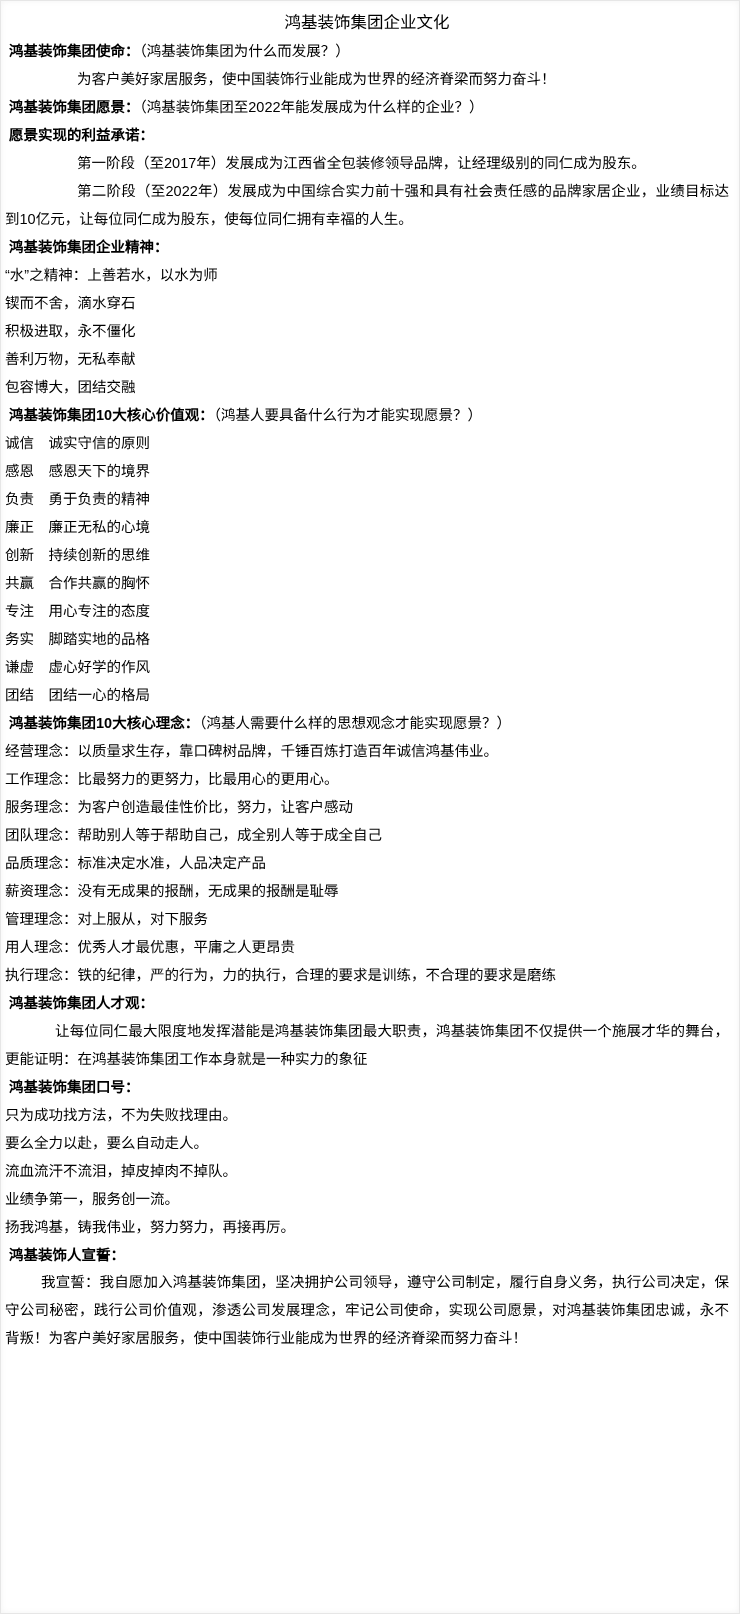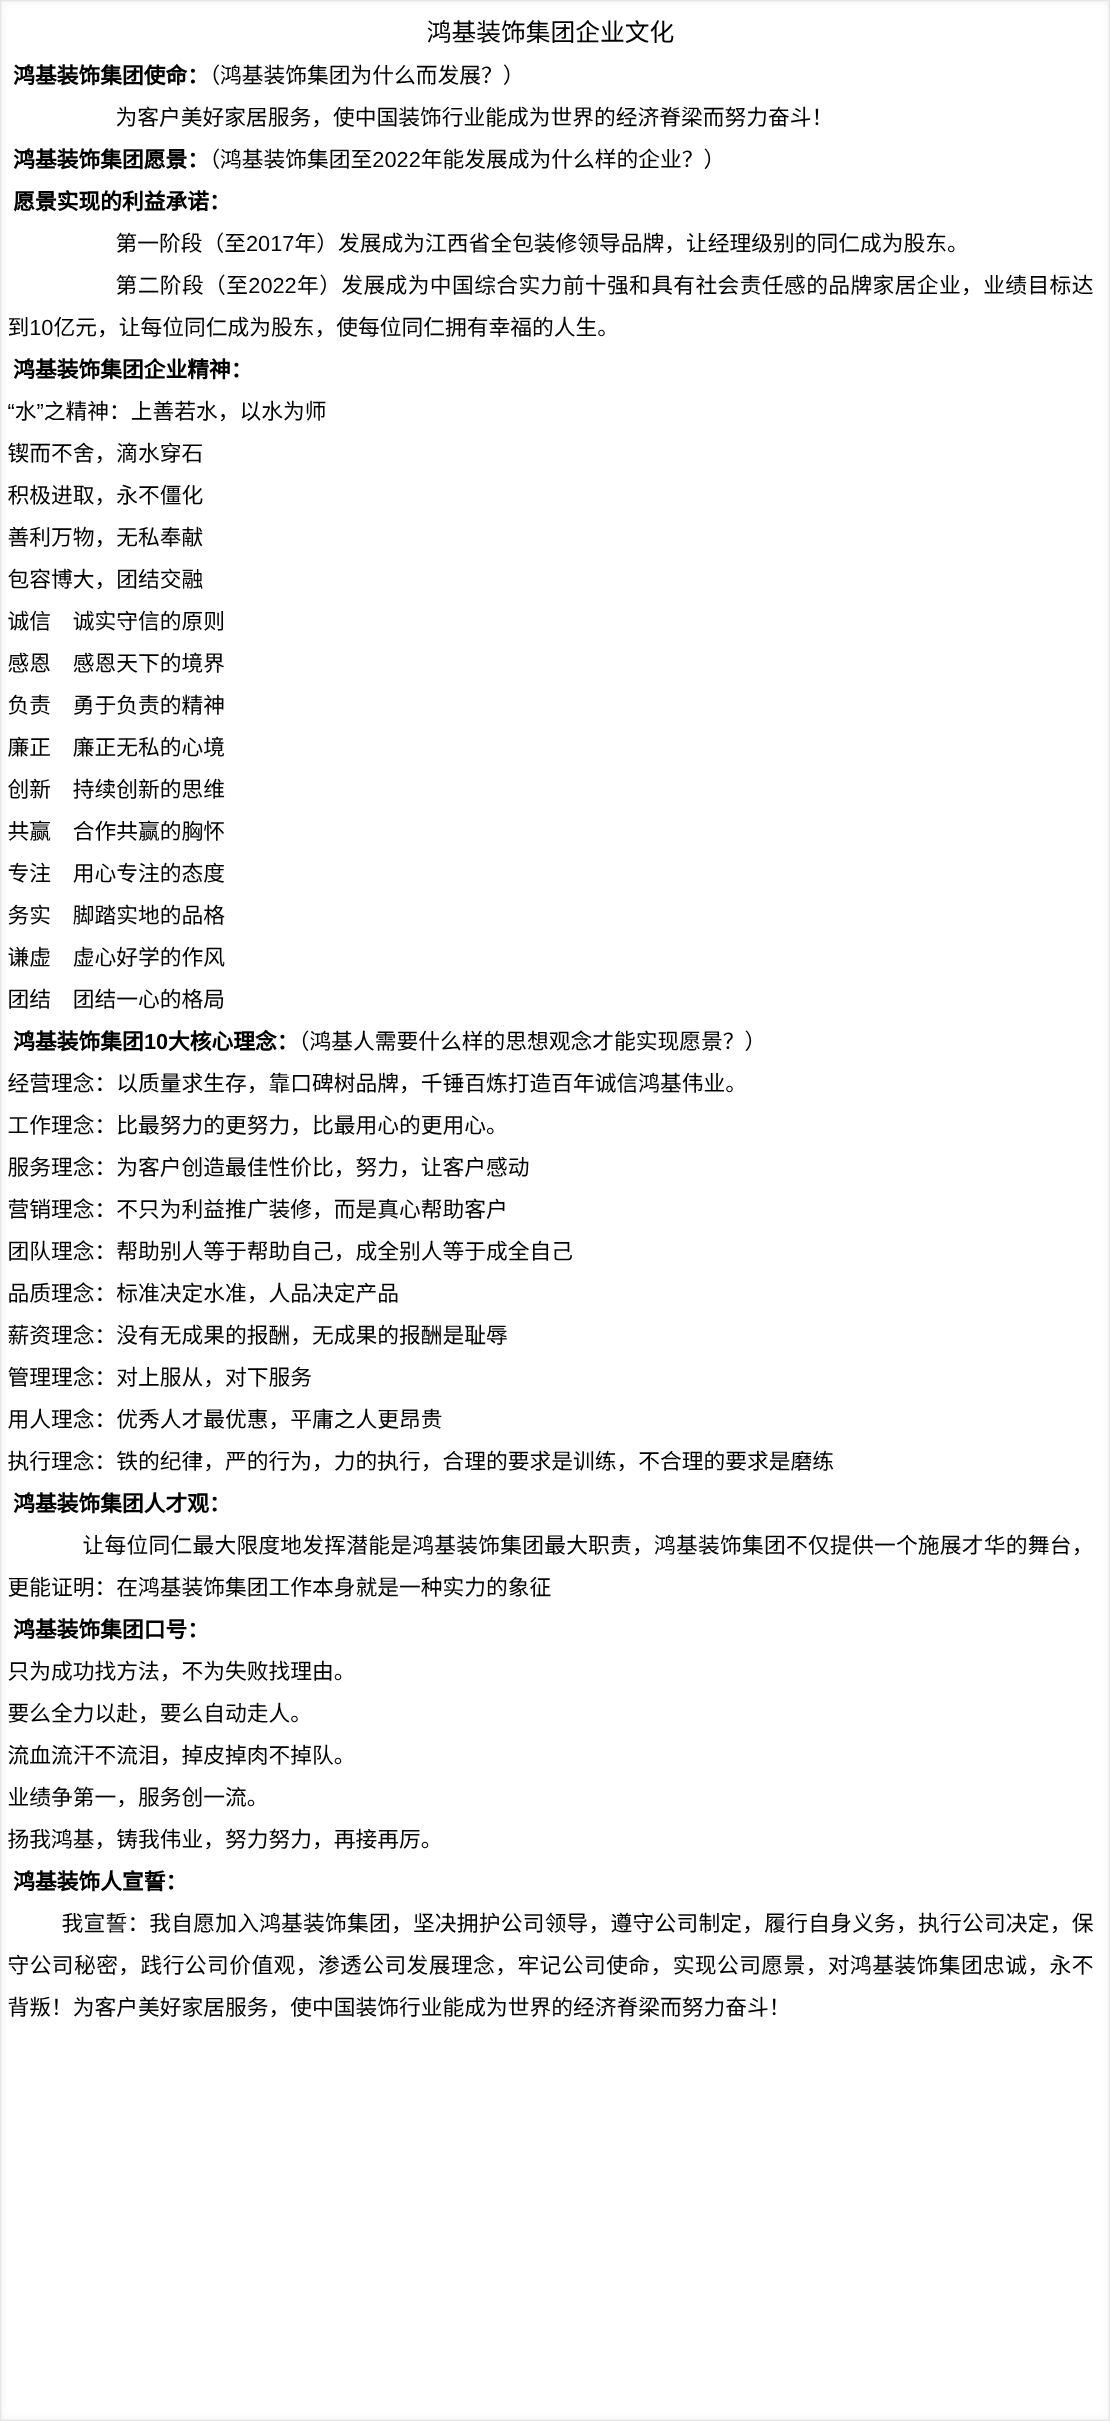--- a/index.html
+++ b/index.html
@@ -40,21 +40,21 @@
   h2.heading .hn { font-weight: 400; }
   p.para {
     margin: 0;
     line-height: 28px;
     text-align: justify;
   }
   .p-indent     { text-indent: 72px; }
   .p-list       { margin-left: 66px; text-align: left; }
   .p-list2      { margin-left: 44px; text-align: left; }
   .p-indent-sm  { text-indent: 50px; }
-  .p-indent-xs  { text-indent: 36px; }
+  .p-indent-xs  { text-indent: 36px; font-family: Liberation Mono, monospace; }
 </style>
 </head>
 <body>
 
 <div class="page">
   <h1 class="doc-title">鸿基装饰集团企业文化</h1>
   <div>
   <section class="sec">
     <h2 class="heading"><span class="hl">鸿基装饰集团使命：</span><span class="hn">（鸿基装饰集团为什么而发展？）</span></h2>
   <p class="para p-indent">为客户美好家居服务，使中国装饰行业能成为世界的经济脊梁而努力奋斗！</p>
@@ -74,38 +74,38 @@
   <section class="sec">
     <h2 class="heading"><span class="hl">鸿基装饰集团企业精神：</span><span class="hn"></span></h2>
   <p class="para p-list">“水”之精神：上善若水，以水为师</p>
         <p class="para p-list">锲而不舍，滴水穿石</p>
         <p class="para p-list">积极进取，永不僵化</p>
         <p class="para p-list">善利万物，无私奉献</p>
         <p class="para p-list">包容博大，团结交融</p>
       </section>
 
   <section class="sec">
+    <h2 class="heading"><span class="hl">鸿基装饰集团10大核心价值观：</span><span class="hn">（鸿基人要具备什么行为才能实现愿景？）</span></h2>
   <p class="para p-list">诚信　诚实守信的原则</p>
         <p class="para p-list">感恩　感恩天下的境界</p>
         <p class="para p-list">负责　勇于负责的精神</p>
         <p class="para p-list">廉正　廉正无私的心境</p>
         <p class="para p-list">创新　持续创新的思维</p>
         <p class="para p-list">共赢　合作共赢的胸怀</p>
         <p class="para p-list">专注　用心专注的态度</p>
         <p class="para p-list">务实　脚踏实地的品格</p>
         <p class="para p-list">谦虚　虚心好学的作风</p>
         <p class="para p-list">团结　团结一心的格局</p>
       </section>
 
   <section class="sec">
     <h2 class="heading"><span class="hl">鸿基装饰集团10大核心理念：</span><span class="hn">（鸿基人需要什么样的思想观念才能实现愿景？）</span></h2>
   <p class="para p-list2">经营理念：以质量求生存，靠口碑树品牌，千锤百炼打造百年诚信鸿基伟业。</p>
         <p class="para p-list2">工作理念：比最努力的更努力，比最用心的更用心。</p>
         <p class="para p-list2">服务理念：为客户创造最佳性价比，努力，让客户感动</p>
-        <p class="para p-list2">营销理念：不只为利益推广装修，而是真心帮助客户</p>
         <p class="para p-list2">团队理念：帮助别人等于帮助自己，成全别人等于成全自己</p>
         <p class="para p-list2">品质理念：标准决定水准，人品决定产品</p>
         <p class="para p-list2">薪资理念：没有无成果的报酬，无成果的报酬是耻辱</p>
         <p class="para p-list2">管理理念：对上服从，对下服务</p>
         <p class="para p-list2">用人理念：优秀人才最优惠，平庸之人更昂贵</p>
         <p class="para p-list2">执行理念：铁的纪律，严的行为，力的执行，合理的要求是训练，不合理的要求是磨练</p>
       </section>
 
   <section class="sec">
     <h2 class="heading"><span class="hl">鸿基装饰集团人才观：</span><span class="hn"></span></h2>

